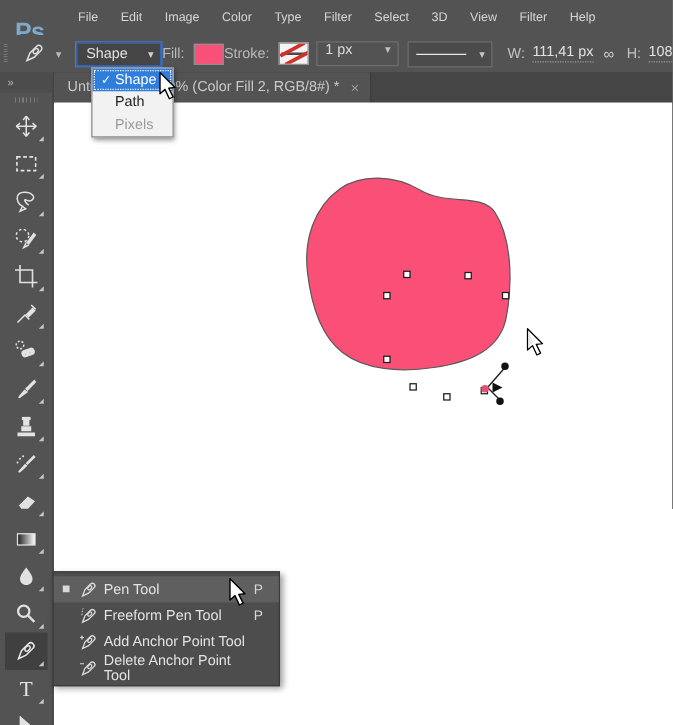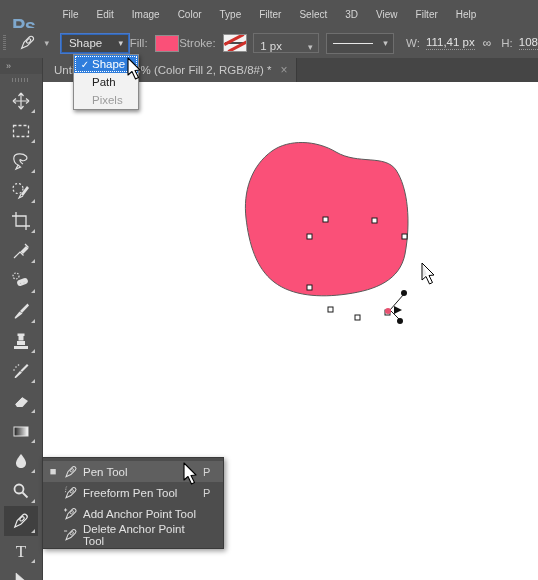--- a/index.html
+++ b/index.html
@@ -101,21 +101,21 @@
   .stroke-swatch .sl.a { left: -1px; top: 3px; }
   .stroke-swatch .sl.b { left: 3px; top: 10px; }
   .stroke-swatch .mid {
     position: absolute; left: 1px; right: 1px; top: 7px; height: 2px; background:#4a4a4a;
   }
 
   .numcombo {
     width: 70px; height: 20px; margin-left: 6px;
     background: #535353; border: 1px solid #6e6e6e;
     box-sizing: border-box;
-    display: flex; align-items: flex-end;
+    display: flex; align-items: flex-start;
   }
   .numcombo .v { flex:1; padding-left: 6px; font-size: 11.5px; color:#dcdcdc;}
   .numcombo .arr { width: 16px; text-align:center; font-size: 9px; color:#c0c0c0;}
 
   .dashcombo {
     width: 72px; height: 21px; margin-left: 7px;
     background: #4b4b4b; border: 1px solid #6e6e6e;
     box-sizing: border-box;
     display:flex; align-items:center;
   }

